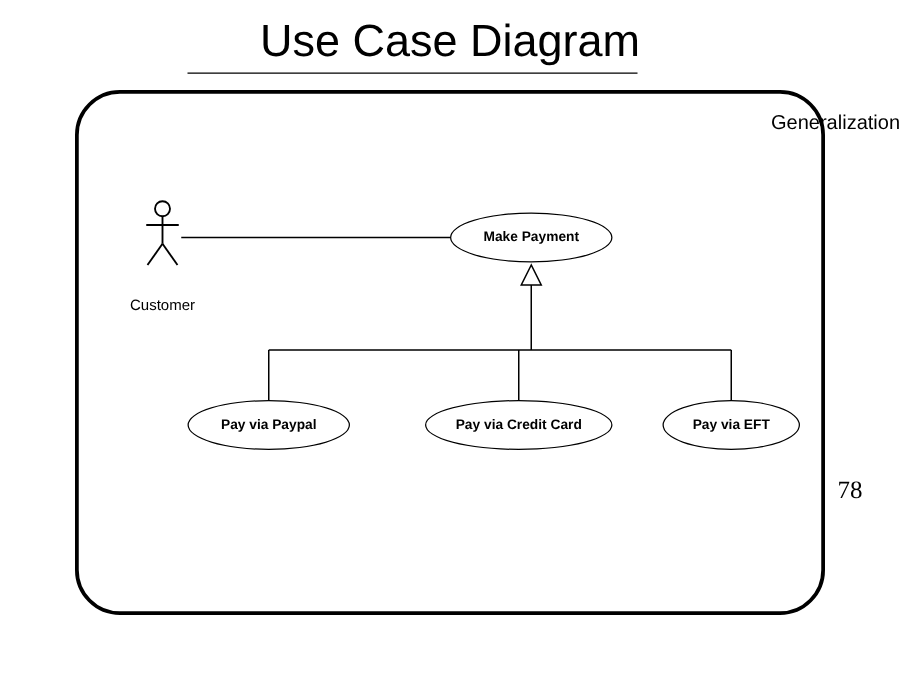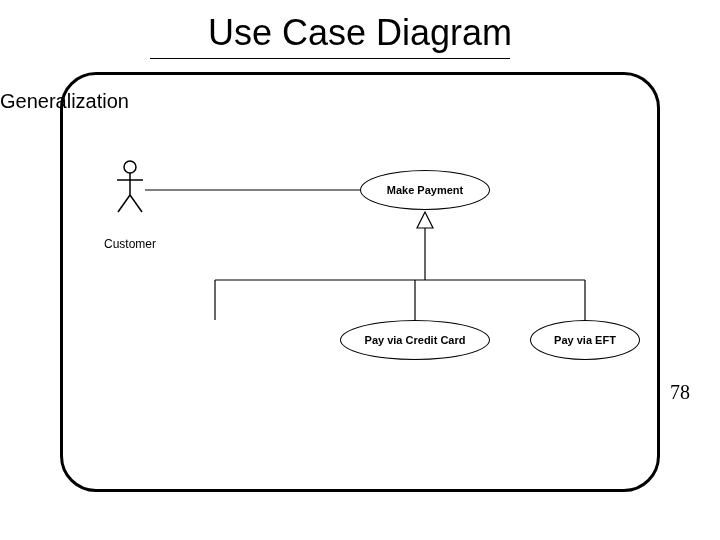--- a/index.html
+++ b/index.html
@@ -41,22 +41,22 @@
     height: 420px;
     border: 3px solid #000;
     border-radius: 36px;
     box-sizing: border-box;
   }
   .subtitle {
     position: absolute;
     top: 90px;
     left: 0;
     width: 720px;
-    text-align: left;
-    font-size: 20px;
+    text-align: right;
+    font-size: 16px;
   }
   .page-num {
     position: absolute;
     right: 30px;
     bottom: 12px;
     font-size: 20px;
     font-family: Liberation Serif, serif;
   }
 
   
@@ -141,20 +141,23 @@
         <line x1="2" y1="20" x2="28" y2="20" stroke="#000" stroke-width="1.5"></line>
         <line x1="15" y1="35" x2="3" y2="52" stroke="#000" stroke-width="1.5"></line>
         <line x1="15" y1="35" x2="27" y2="52" stroke="#000" stroke-width="1.5"></line>
       </svg>
       <div class="actor-label">Customer</div>
     </div>
 
     <div class="usecase uc-parent">
       <span>Make Payment</span>
     </div>
+    <div class="usecase uc-left">
+      <span>Pay via Paypal</span>
+    </div>
     <div class="usecase uc-mid">
       <span>Pay via Credit Card</span>
     </div>
     <div class="usecase uc-right">
       <span>Pay via EFT</span>
     </div>
 
   </div>
 
   <div class="page-num">78</div>

